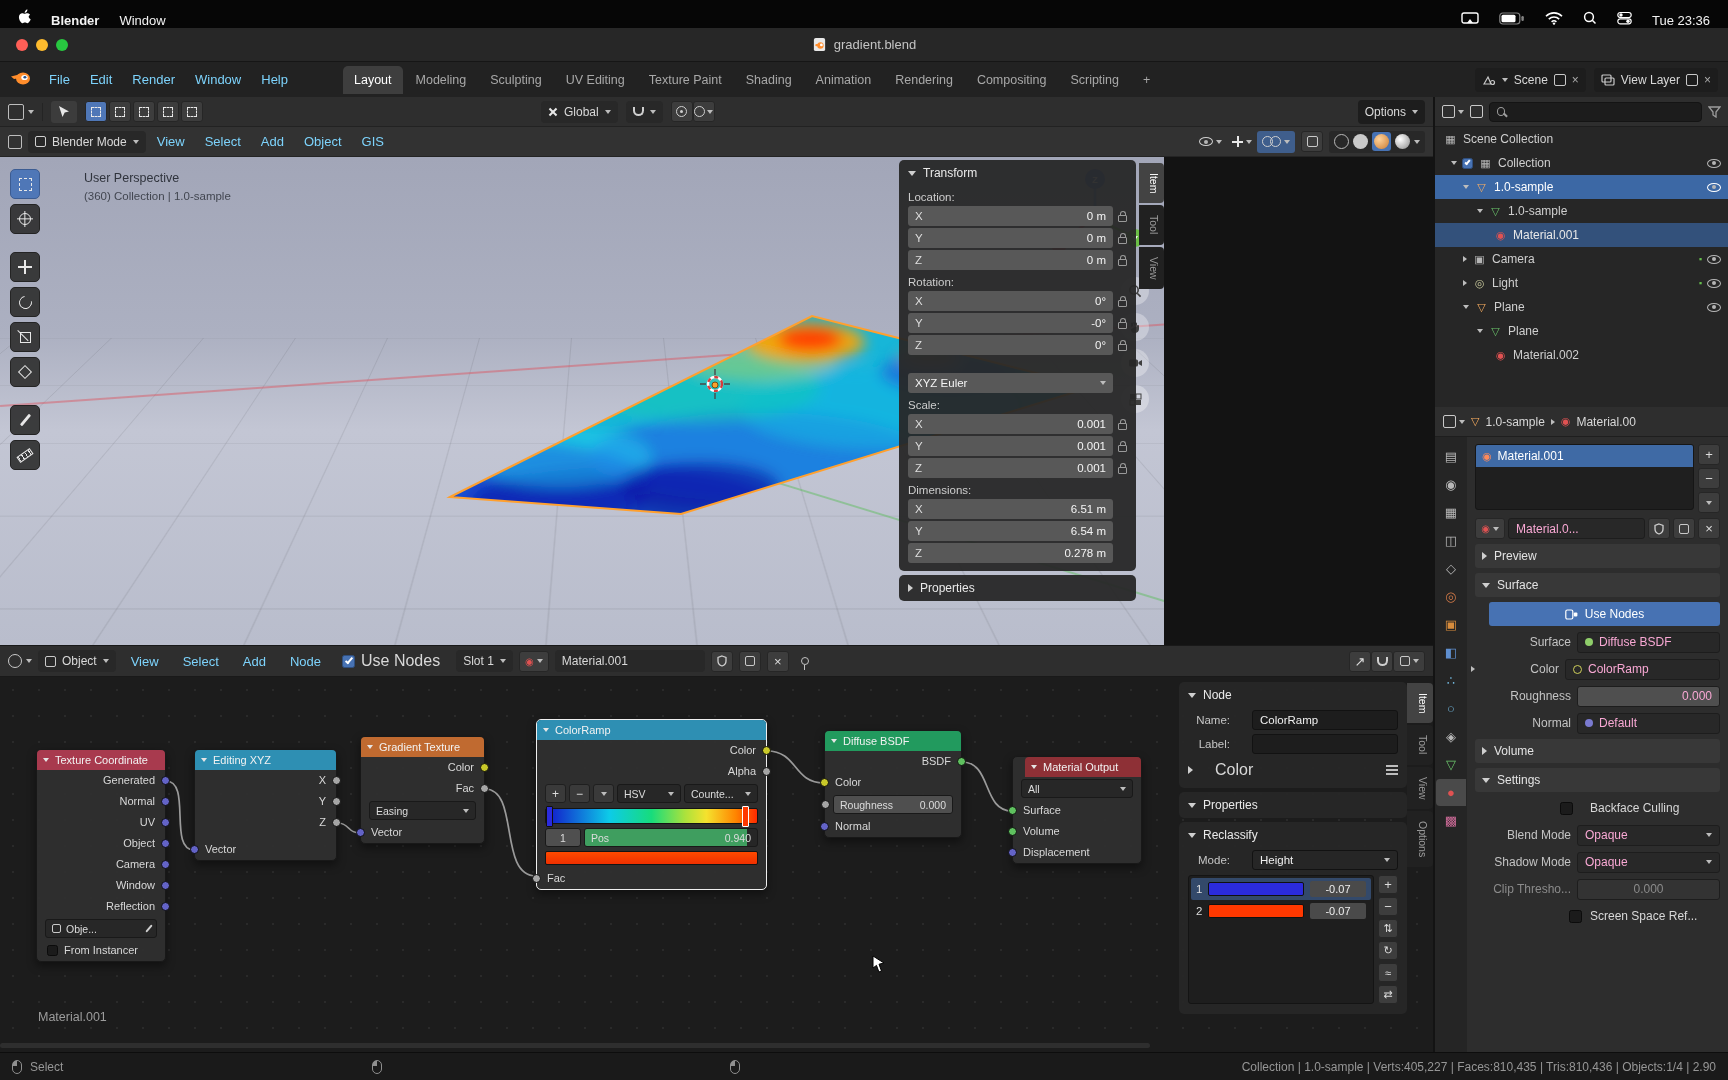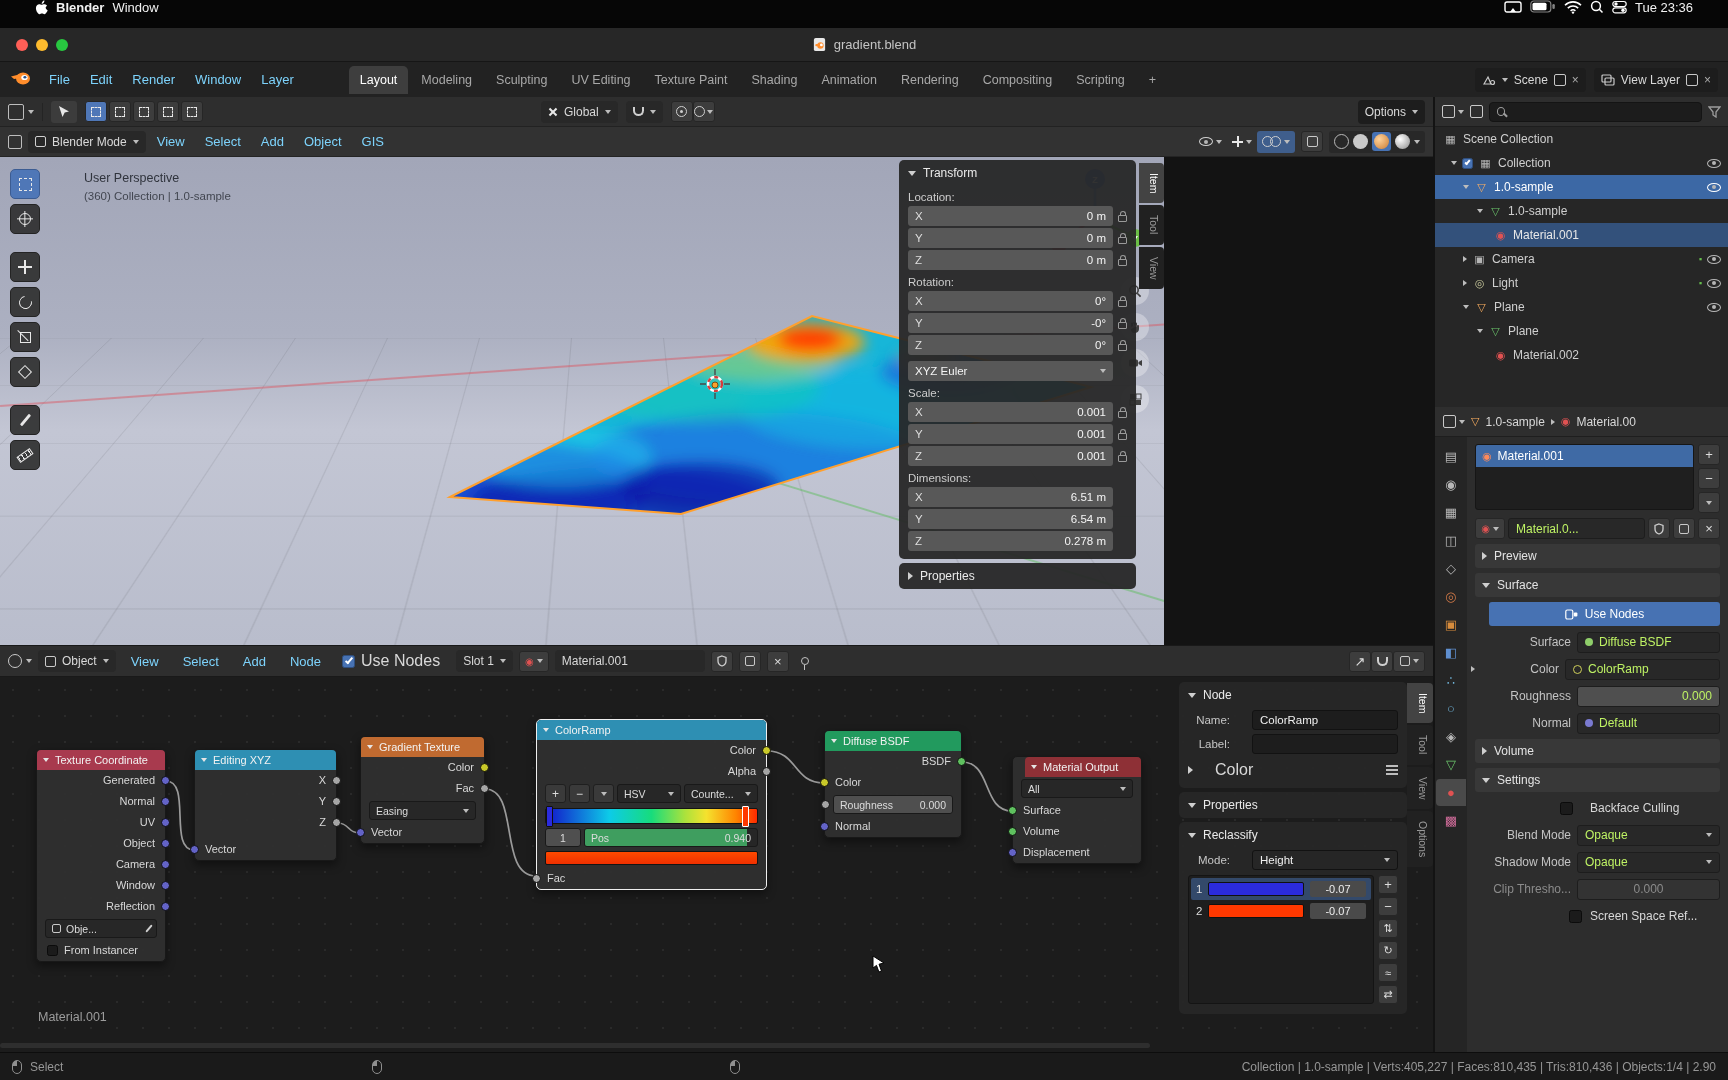--- a/index.html
+++ b/index.html
@@ -17,21 +17,21 @@
 .eye::after{content:"";position:absolute;left:4px;top:1.5px;width:4px;height:4px;border-radius:50%;background:#b5b5b5}
 .lock{width:9px;height:7px;border:1.2px solid #9a9a9a;border-radius:1px;position:relative;display:inline-block;margin-top:4px;flex:none}
 .lock::before{content:"";position:absolute;top:-5px;left:1px;width:4px;height:4px;border:1.2px solid #9a9a9a;border-bottom:none;border-radius:3px 3px 0 0}
 .magicon{width:9px;height:9px;border:1.5px solid #9d9d9d;border-radius:50%;position:relative;display:inline-block}
 .magicon::after{content:"";position:absolute;width:5px;height:1.6px;background:#9d9d9d;transform:rotate(45deg);right:-4px;bottom:-1px}
 .mouse{width:10px;height:14px;border:1.3px solid #8f8f8f;border-radius:5px;display:inline-block;background-image:linear-gradient(#8f8f8f,#8f8f8f);background-size:50% 42%;background-repeat:no-repeat;background-position:0 0}
 .chip{background:#1d1d1d;border-radius:4px;height:24px;display:flex;align-items:center;gap:6px;padding:0 7px;font-size:12px;color:#d9d9d9}
 .menuitem{padding:4px 9px;border-radius:4px;font-size:13px;color:#7dd3fc}
 .sqbtn{width:22px;height:21px;background:#3d3d3d;border:1px solid #262626;border-radius:3px;display:flex;align-items:center;justify-content:center;color:#ddd;font-size:13px;flex:none}
 
-#menubar{position:absolute;left:0;top:0;width:1728px;height:28px;background:#060606;display:flex;align-items:flex-start;padding:0 35px;gap:8px;font-size:13px;color:#f2f2f2}
+#menubar{position:absolute;left:0;top:0;width:1728px;height:28px;background:#060606;display:flex;align-items:flex-end;padding:0 18px;gap:20px;font-size:13px;color:#f2f2f2}
 #menubar .sp{flex:1}
 
 #titlebar{position:absolute;left:0;top:28px;width:1728px;height:34px;background:#272727;border-bottom:1px solid #161616;display:flex;align-items:center;justify-content:center}
 .tl{position:absolute;left:16px;display:flex;gap:8px}
 .tl span{width:12px;height:12px;border-radius:50%;display:inline-block}
 
 #topbar{position:absolute;left:0;top:62px;width:1728px;height:35px;background:#222;display:flex;align-items:center;padding:0 10px;gap:2px}
 .wstabs{display:flex;margin-left:44px;gap:2px}
 .wstab{padding:7px 11px;border-radius:5px 5px 0 0;color:#a8a8a8;font-size:12.5px}
 .wstab.on{background:#3e3e3e;color:#fff}
@@ -54,21 +54,21 @@
 .badge{font-size:9px;color:#67c04e}
 #properties{position:absolute;left:1435px;top:407px;width:293px;height:645px;background:#2b2b2b;overflow:hidden}
 #propsheader{height:30px;background:#2e2e2e;border-bottom:1px solid #1e1e1e;display:flex;align-items:center;gap:6px;padding:0 8px;font-size:12px;white-space:nowrap;overflow:hidden}
 .ptabs{position:absolute;left:0;top:30px;width:32px;bottom:0;background:#252525;display:flex;flex-direction:column;align-items:center;padding-top:6px;gap:1px}
 .ptab{width:30px;height:27px;display:flex;align-items:center;justify-content:center;font-size:13px;border-radius:4px 0 0 4px;color:#9a9a9a}
 .ptab.on{background:#4a4a4a}
 .pcontent{position:absolute;left:32px;top:30px;right:0;bottom:0;background:#2d2d2d;padding:7px 8px;display:flex;flex-direction:column;gap:5px;font-size:12px}
 .prophead{height:24px;background:#383838;border-radius:3px;display:flex;align-items:center;gap:7px;padding:0 7px;color:#e3e3e3;flex:none}
 .proprow{display:flex;align-items:center;min-height:22px;gap:6px;padding-left:4px}
 .proplabel{width:92px;text-align:right;color:#c3c3c3;flex:none;font-size:12px;white-space:nowrap;overflow:hidden}
-.propwidget{flex:1;background:#282828;border:1px solid #1d1d1d;border-radius:3px;height:21px;display:flex;align-items:center;padding:0 7px;gap:6px;color:#bef264;font-size:12px}
+.propwidget{flex:1;background:#282828;border:1px solid #1d1d1d;border-radius:3px;height:21px;display:flex;align-items:center;padding:0 7px;gap:6px;color:#f9a8d4;font-size:12px}
 .propwidget.slider{background:#4f4f4f;justify-content:space-between}
 .propwidget.dim{color:#8b8b8b;background:#333}
 
 .npanel{position:absolute;right:25px;top:0;width:243px;height:100%;padding:3px 3px;display:flex;flex-direction:column;gap:4px}
 .pblock{background:rgba(39,39,39,.95);border-radius:5px;padding-bottom:7px}
 .pblock.hdronly{padding-bottom:0}
 .phead{height:26px;display:flex;align-items:center;gap:7px;padding:0 9px;font-size:12px;color:#eaeaea}
 .seclabel{font-size:11.5px;color:#cdcdcd;padding:5px 9px 2px}
 .nrow3{display:flex;align-items:center;gap:5px;padding:1px 9px}
 .afield{flex:1;background:#585858;border-radius:3px;height:20px;display:flex;justify-content:space-between;align-items:center;padding:0 7px;font-size:11.5px;color:#f4f4f4}
@@ -194,21 +194,21 @@
   <span style="margin-right:6px"><svg width="22" height="16" viewBox="0 0 22 16">
         <ellipse cx="13" cy="8.5" rx="7" ry="6" fill="#ff8d2c"></ellipse>
         <ellipse cx="14.5" cy="7.5" rx="3.2" ry="2.6" fill="#fff"></ellipse>
         <ellipse cx="14.9" cy="7.2" rx="1.5" ry="1.2" fill="#2a4f87"></ellipse>
         <path d="M1 6.5l8-2 1.5 3.5-6.5 1z" fill="#ff8d2c"></path>
       </svg></span>
   <span class="menuitem">File</span>
   <span class="menuitem">Edit</span>
   <span class="menuitem">Render</span>
   <span class="menuitem">Window</span>
-  <span class="menuitem">Layer</span>
+  <span class="menuitem">Help</span>
   <div class="wstabs">
     <span class="wstab on">Layout</span>
     <span class="wstab">Modeling</span>
     <span class="wstab">Sculpting</span>
     <span class="wstab">UV Editing</span>
     <span class="wstab">Texture Paint</span>
     <span class="wstab">Shading</span>
     <span class="wstab">Animation</span>
     <span class="wstab">Rendering</span>
     <span class="wstab">Compositing</span>
@@ -494,21 +494,21 @@
           </div>
           <span class="lock"></span>
         </div>
       <div class="nrow3">
           <div class="afield">
             <span class="k">Z</span>
             <span>0°</span>
           </div>
           <span class="lock"></span>
         </div>
-      <div class="nrow3" style="margin-top:4px">
+      <div class="nrow3" style="margin-top:16px">
           <div class="afield drop">
             <span>XYZ Euler</span>
             <span class="cd" style="margin-left:auto"></span>
           </div>
           <span style="width:9px"></span>
         </div>
       <div class="seclabel">Scale:</div>
       <div class="nrow3">
           <div class="afield">
             <span class="k">X</span>

